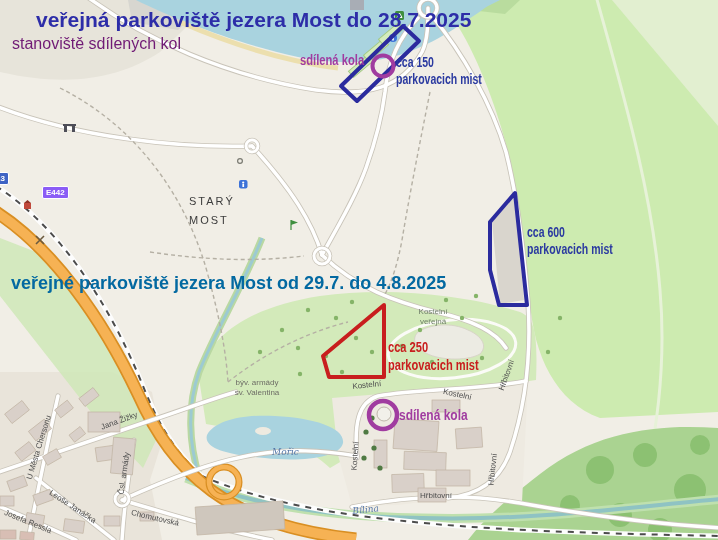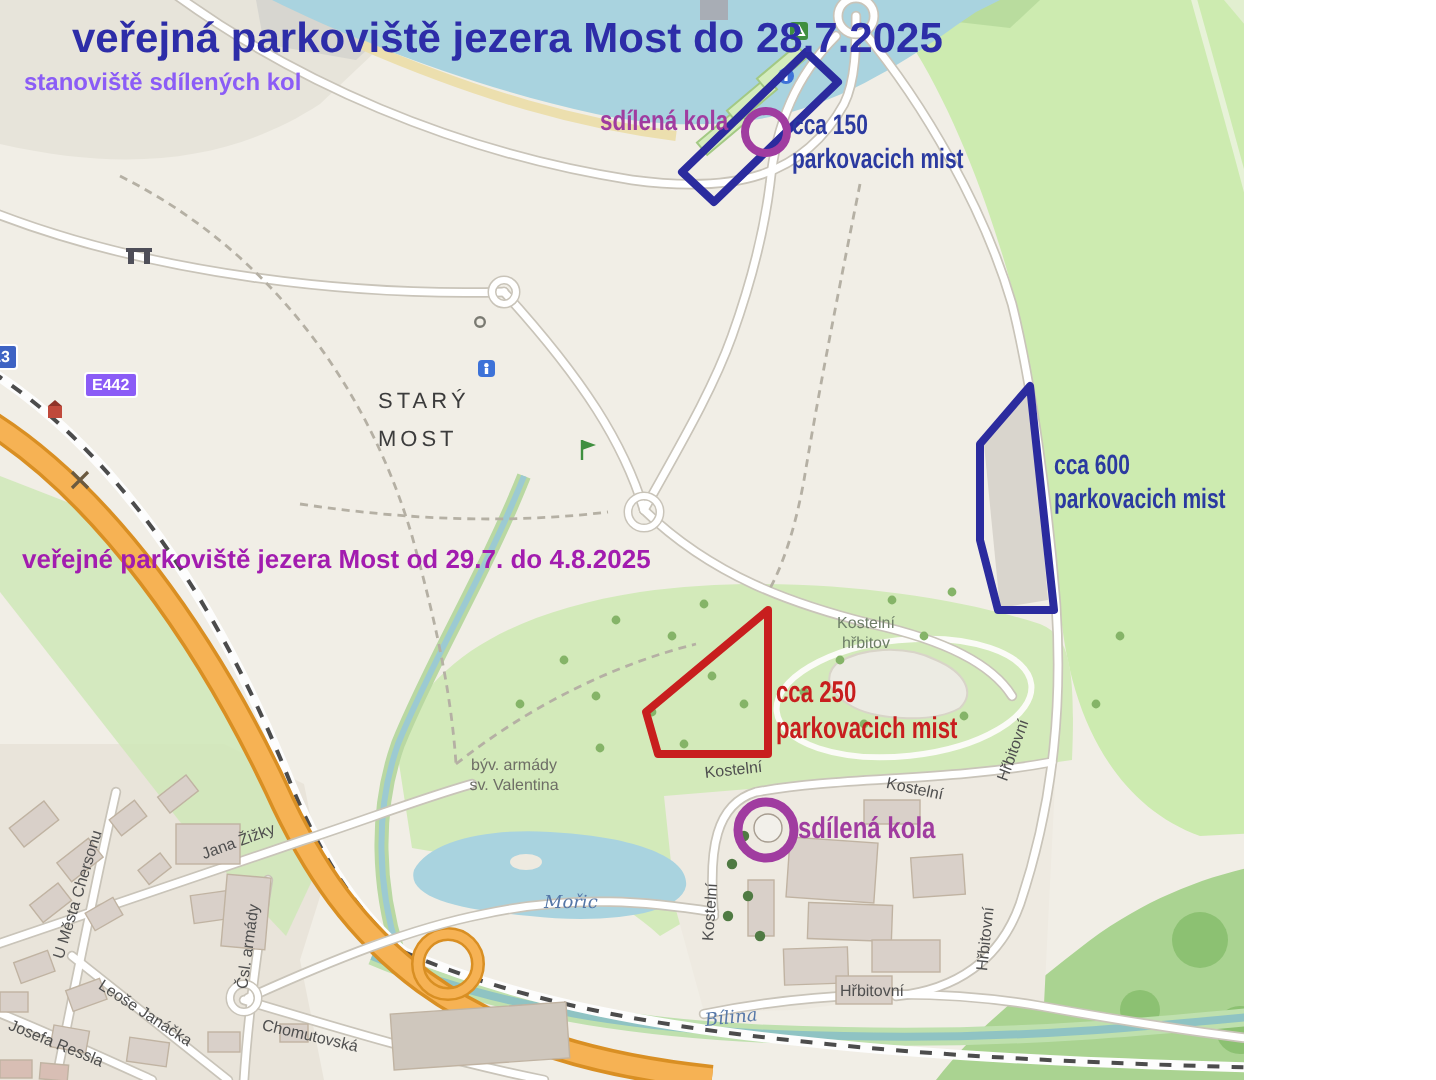--- a/index.html
+++ b/index.html
@@ -1,25 +1,25 @@
 <!DOCTYPE html>
 <html><head>
 <meta charset="utf-8">
 <style>
   html,body{margin:0;padding:0;background:#fff;}
-  .map{position:relative;width:622px;height:540px;overflow:hidden;
+  .map{position:relative;width:718px;height:540px;overflow:hidden;
        font-family:"Liberation Sans",sans-serif;background:#f1eee6;}
   .map svg{position:absolute;left:0;top:0;}
   .lbl{position:absolute;white-space:nowrap;line-height:1.12;transform-origin:left top;}
   .t-blue{color:#2d2da8;font-weight:bold;font-size:21px;}
-  .t-sub{color:#8b5cf6;font-weight:bold;font-size:12px;}
+  .t-sub{color:#701a75;font-weight:normal;font-size:16px;}
   .t-bike{color:#a03ca0;font-weight:bold;font-size:14px;transform:scaleX(.8);}
   .t-bike2{color:#a03ca0;font-weight:bold;font-size:15px;transform:scaleX(.8);}
   .t-pblue{color:#2b3aa0;font-weight:bold;font-size:14px;line-height:17px;transform:scaleX(.75);}
-  .t-rtitle{color:#a21caf;font-weight:bold;font-size:13px;}
+  .t-rtitle{color:#0369a1;font-weight:bold;font-size:18px;}
   .t-pred{color:#c81e1e;font-weight:bold;font-size:15px;line-height:18px;transform:scaleX(.74);}
   .t-place{color:#3c3c3c;font-size:11px;letter-spacing:2px;line-height:19px;font-weight:500;}
   .t-map{color:#4f4f4f;font-size:8px;}
   .t-mapg{color:#6e7e68;font-size:8px;line-height:10px;text-align:center;}
   .t-water{color:#5577a8;font-size:9px;font-style:italic;font-family:"DejaVu Serif",serif;}
   .shield{position:absolute;color:#fff;font-size:8px;font-weight:bold;line-height:9px;
           border:1px solid #fff;border-radius:2px;padding:1px 3px;}
   .sh-green{background:#8b5cf6;}
   .sh-blue{background:#3e63c4;}
   .rc{stroke:#c9c4b9;stroke-width:5.2;fill:none;stroke-linecap:round;}
@@ -278,21 +278,21 @@
   </div>
   <div class="lbl t-rtitle" style="left:11px;top:273px">veřejné parkoviště jezera Most od 29.7. do 4.8.2025</div>
   <div class="lbl t-pred" style="left:388px;top:338px">
     <span style="display:block">cca 250</span>
     <span style="display:block">parkovacich mist</span>
   </div>
   <div class="lbl t-bike2" style="left:399px;top:407px">sdílená kola</div>
 
   <div class="lbl t-mapg" style="left:405px;top:307px;width:56px">
     <span style="display:block">Kostelní</span>
-    <span style="display:block">hřbitov</span>
+    <span style="display:block">veřejná</span>
   </div>
   <div class="lbl t-mapg" style="left:228px;top:378px;width:58px;color:#6e6e66">
     <span style="display:block">býv. armády</span>
     <span style="display:block">sv. Valentina</span>
   </div>
   <div class="lbl t-water" style="left:272px;top:447px">Mořic</div>
   <div class="lbl t-water" style="left:352px;top:506px;transform:rotate(-6deg)">Bílina</div>
 
   <div class="lbl t-map" style="left:100px;top:424px;transform:rotate(-20deg)">Jana Žižky</div>
   <div class="lbl t-map" style="left:30px;top:475px;transform:rotate(-73deg);transform-origin:left center">U Města Chersonu</div>

